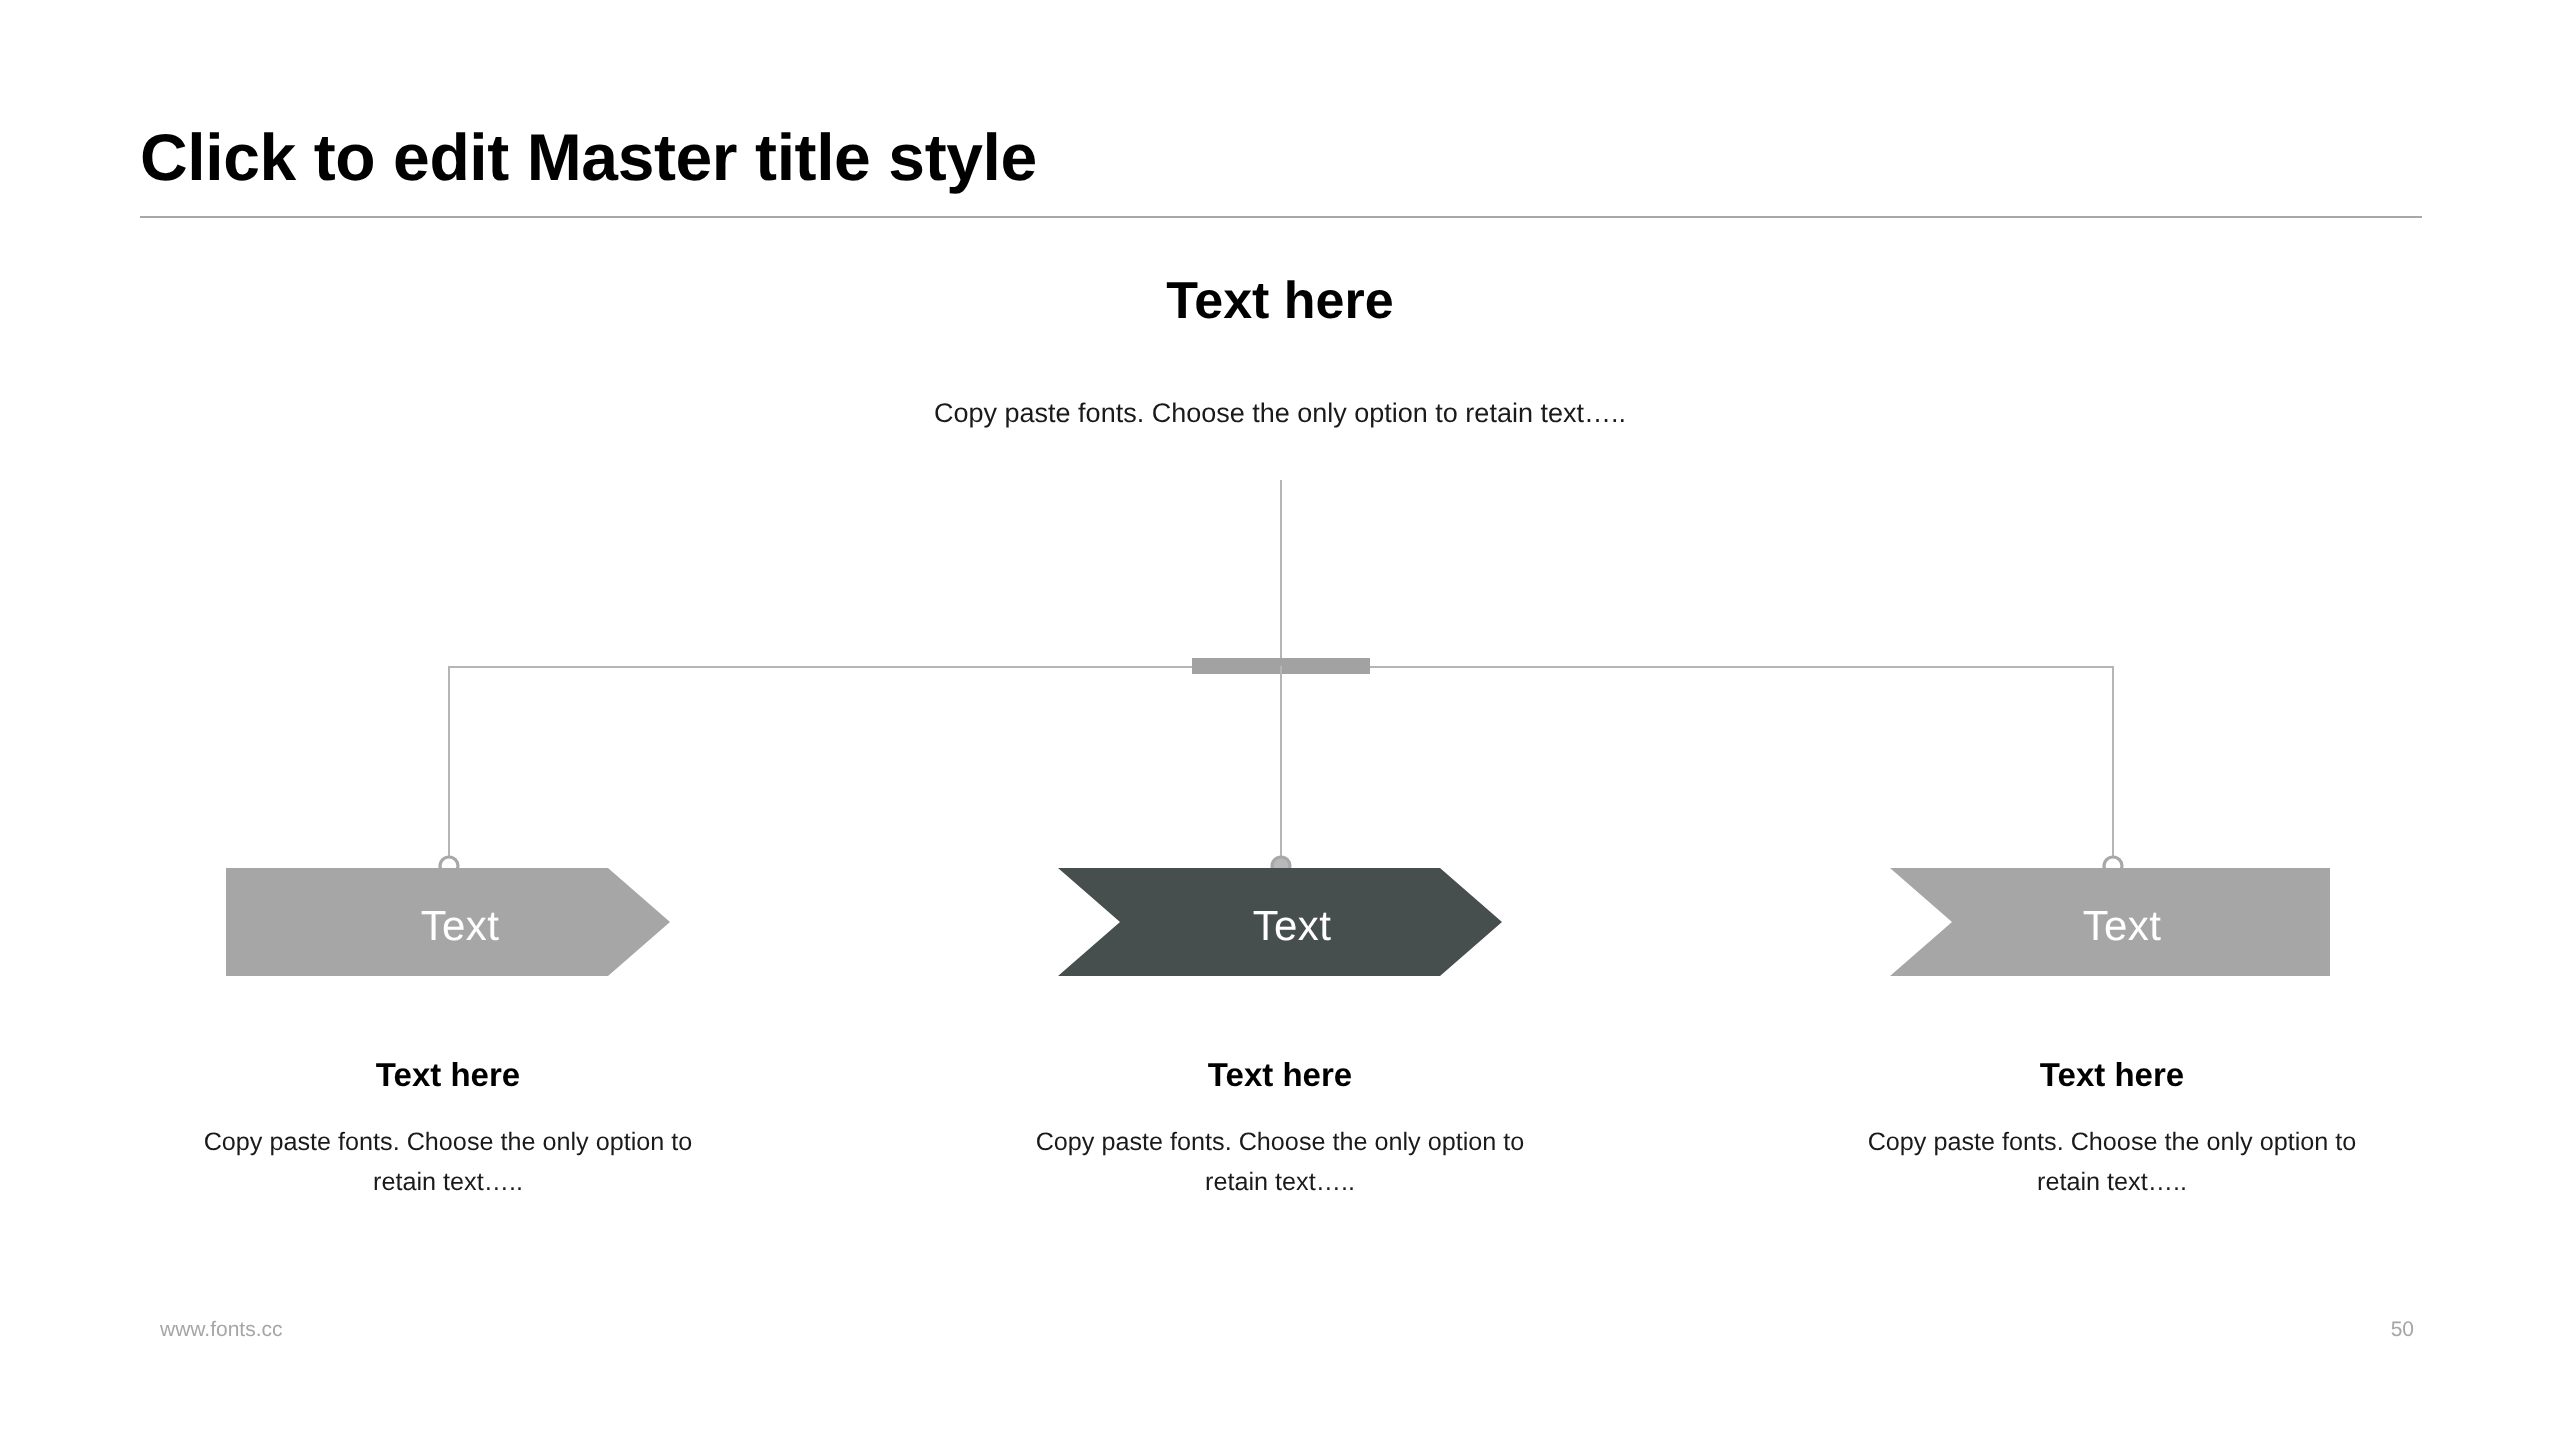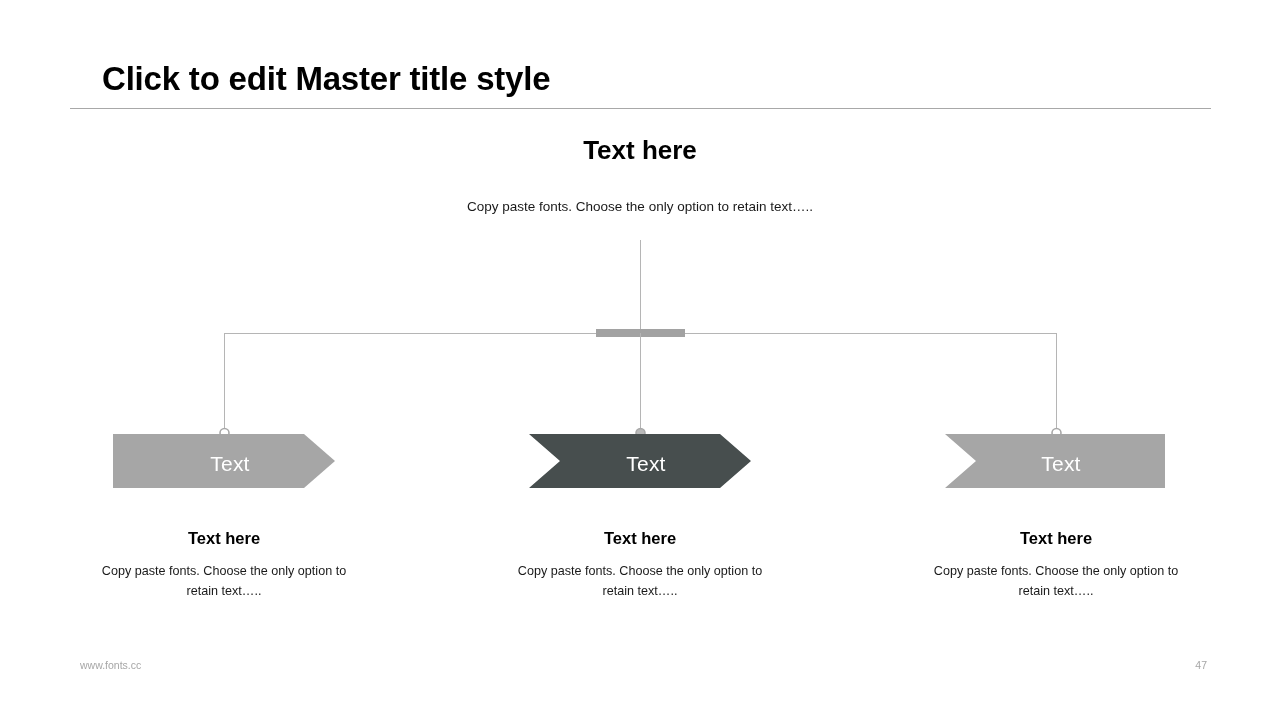--- a/index.html
+++ b/index.html
@@ -30,21 +30,20 @@
     top: 58px;
     width: 1140px;
   }
   .slide-title {
     font-size: 33px;
     font-weight: bold;
     color: #000000;
     letter-spacing: -0.2px;
     line-height: 42px;
     white-space: nowrap;
-    margin-left: 32px;
   }
   .title-rule {
     position: absolute;
     left: 70px;
     top: 108px;
     width: 1141px;
     height: 1px;
     background: #a8a8a8;
   }
 
@@ -213,15 +212,15 @@
   <div class="cap c2">
     <div class="cap-title">Text here</div>
     <div class="cap-body">Copy paste fonts. Choose the only option to retain text…..</div>
   </div>
   <div class="cap c3">
     <div class="cap-title">Text here</div>
     <div class="cap-body">Copy paste fonts. Choose the only option to retain text…..</div>
   </div>
 
   <div class="footer-url">www.fonts.cc</div>
-  <div class="footer-page">47</div>
+  <div class="footer-page">50</div>
 
 </div>
 
 </body></html>

